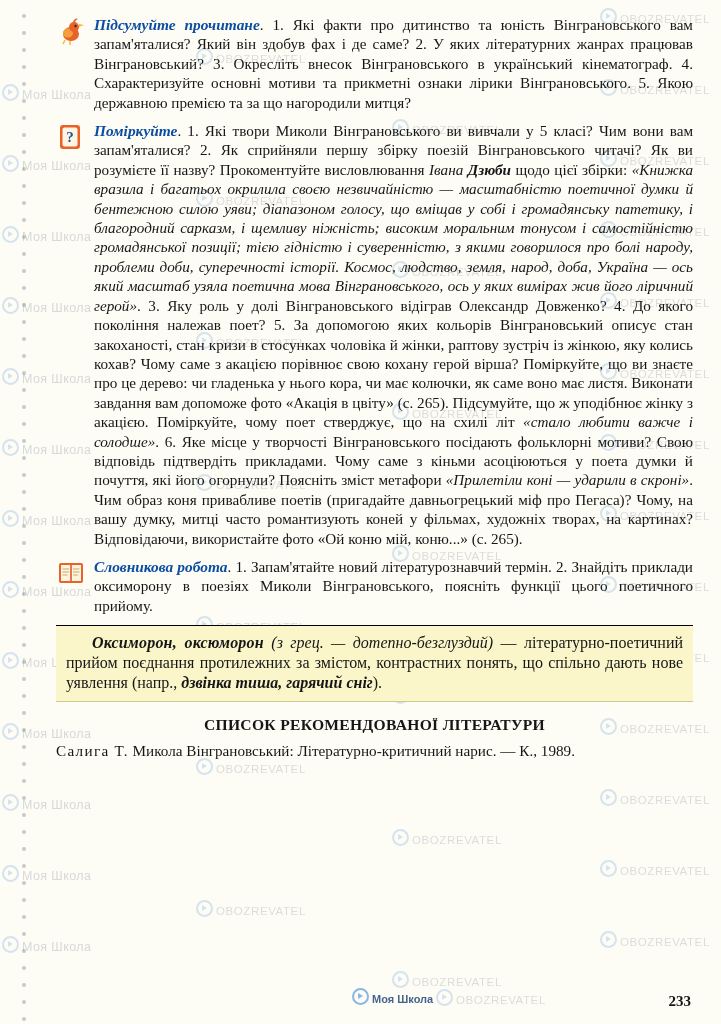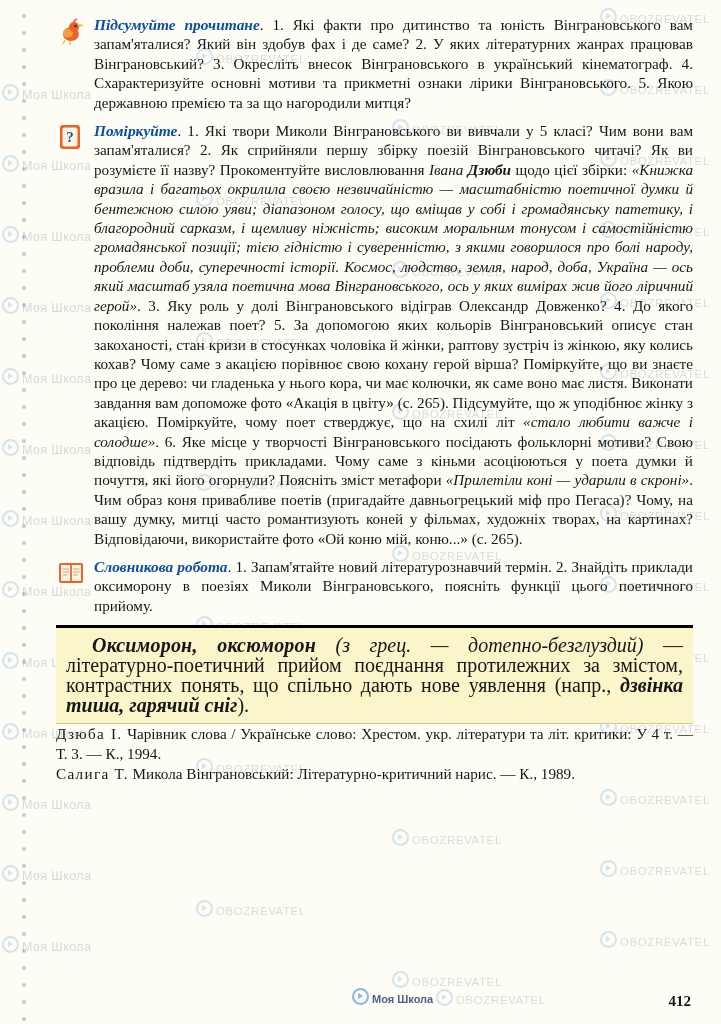--- a/index.html
+++ b/index.html
@@ -124,24 +124,24 @@
 
   
   .ico-bird svg, .ico-q svg, .ico-book svg { display: block; }
 
   
   .definition {
     position: relative;
     z-index: 3;
     margin: 10px 0 0 0;
     background: #fbf6c9;
-    border-top: 3px solid #000000;
+    border-top: 1px solid #000000;
     border-bottom: 1px solid #cfc98e;
     padding: 7px 10px 8px 10px;
-    font-size: 20px;
+    font-size: 16px;
     line-height: 20px;
     text-align: justify;
   }
   .definition .lead {
     font-weight: bold;
     letter-spacing: .2px;
   }
   .definition .first-indent { display: inline-block; width: 26px; }
 
   
@@ -324,20 +324,20 @@
         <path d="M6.5 11 h6.5 M6.5 14 h6.5 M6.5 17 h5 M17 11 h6.5 M17 14 h6.5 M17 17 h5" stroke="#c9a96b" stroke-width="1"></path>
       </svg>
     </span>
     <p class="para"><span class="rubric-label">Словникова робота</span><span>. 1. Запам'ятайте новий літературознавчий термін. 2. Знайдіть приклади оксиморону в поезіях Миколи Вінграновського, поясніть функції цього поетичного прийому.</span></p>
   </div>
 
   <div class="definition">
     <p class="para"><span class="first-indent"></span><span class="lead it">Оксиморон, оксюморон</span><span class="it"> (з грец. — дотепно-безглуздий)</span><span> — літературно-поетичний прийом поєднання протилежних за змістом, контрастних понять, що спільно дають нове уявлення (напр., </span><span class="it bold">дзвінка тиша, гарячий сніг</span><span>).</span></p>
   </div>
 
+  <h2 class="section-title">СПИСОК РЕКОМЕНДОВАНОЇ ЛІТЕРАТУРИ</h2>
   <div class="bib">
-    <p><span class="sp">Дзюба І.</span><span> Чарівник слова / Українське слово: Хрестом. укр. літератури та літ. критики: У 4 т. — Т. 3. — К., 1994.</span></p>
     <p><span class="sp">Салига Т.</span><span>  Микола  Вінграновський:  Літературно-критичний нарис. — К., 1989.</span></p>
   </div>
 
 </div>
 
-<div class="page-number">412</div>
+<div class="page-number">233</div>
 
 </body></html>

